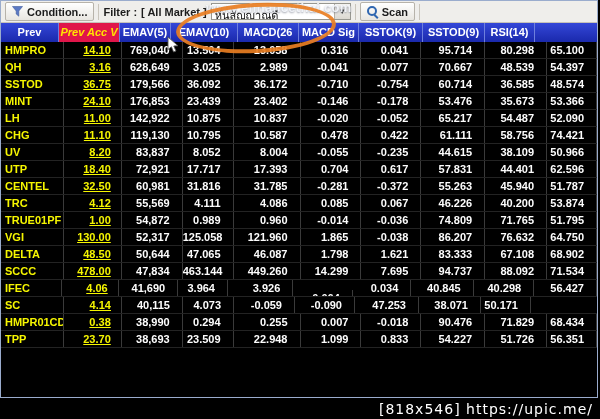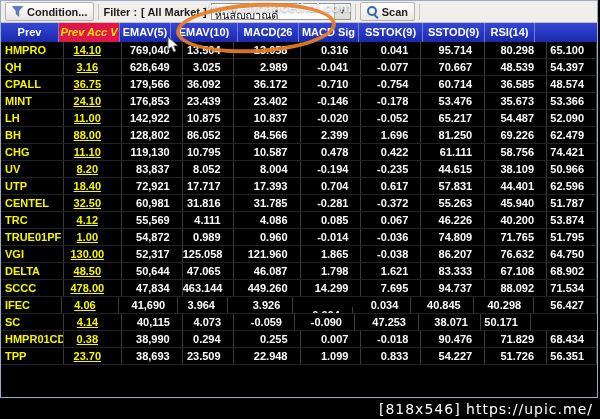--- a/index.html
+++ b/index.html
@@ -36,21 +36,21 @@
   .header-bar{display:flex;height:19px;background:linear-gradient(#3447d8,#1a29ac);}
   .hcell{box-sizing:border-box;height:19px;border-right:1px solid #6e7fdd;font-size:11px;
          font-weight:bold;color:#fff;text-align:center;line-height:18px;overflow:hidden;
          white-space:nowrap;}
   .hcell.acc{background:#e0164a;color:#ffe400;font-style:italic;}
   .tbody{position:relative;height:341px;overflow:hidden;background:#000;}
   .trow{display:flex;height:17px;box-sizing:border-box;border-bottom:1px solid #232323;}
   .cell{box-sizing:border-box;border-right:1px solid #3a3a3a;font-size:11px;font-weight:bold;
         line-height:16px;white-space:nowrap;overflow:hidden;}
   .sym{color:#f6f600;text-align:left;padding-left:4px;}
-  .prev{color:#f6f600;text-align:center;padding-right:10px;text-decoration:underline;}
+  .prev{color:#f6f600;text-align:right;padding-right:10px;text-decoration:underline;}
   .num{color:#fdfdfd;text-align:right;padding-right:12px;}
   
   .watermark{position:absolute;left:206px;top:0px;font-size:13px;font-weight:bold;
              color:rgba(245,247,252,.92);text-shadow:0 1px 2px rgba(96,102,118,.65);
              letter-spacing:.3px;pointer-events:none;}
   .ellipse{position:absolute;left:176px;top:3px;width:152px;height:42px;border:4px solid #e97e22;
            border-radius:50%;transform:rotate(-3deg);opacity:.92;pointer-events:none;}
   .cursor-icon{position:absolute;left:167px;top:37px;pointer-events:none;}
   .caption{position:absolute;right:7px;bottom:2px;font-size:14px;color:#fff;
            font-family:"DejaVu Sans",sans-serif;letter-spacing:1px;}
@@ -121,21 +121,21 @@
             <div class="cell num" style="width: 61px;">628,649</div>
             <div class="cell num" style="width: 51px;">3.025</div>
             <div class="cell num" style="width: 67px;">2.989</div>
             <div class="cell num" style="width: 61px;">-0.041</div>
             <div class="cell num" style="width: 60px;">-0.077</div>
             <div class="cell num" style="width: 64px;">70.667</div>
             <div class="cell num" style="width: 62px;">48.539</div>
             <div class="cell num" style="width: 50px;">54.397</div>
           </div>
           <div class="trow">
-            <div class="cell sym" style="width: 63px;">CPALL</div>
+            <div class="cell sym" style="width: 63px;">SSTOD</div>
             <div class="cell prev" style="width: 58px;">36.75</div>
             <div class="cell num" style="width: 61px;">179,566</div>
             <div class="cell num" style="width: 51px;">36.092</div>
             <div class="cell num" style="width: 67px;">36.172</div>
             <div class="cell num" style="width: 61px;">-0.710</div>
             <div class="cell num" style="width: 60px;">-0.754</div>
             <div class="cell num" style="width: 64px;">60.714</div>
             <div class="cell num" style="width: 62px;">36.585</div>
             <div class="cell num" style="width: 50px;">48.574</div>
           </div>
@@ -157,50 +157,38 @@
             <div class="cell num" style="width: 61px;">142,922</div>
             <div class="cell num" style="width: 51px;">10.875</div>
             <div class="cell num" style="width: 67px;">10.837</div>
             <div class="cell num" style="width: 61px;">-0.020</div>
             <div class="cell num" style="width: 60px;">-0.052</div>
             <div class="cell num" style="width: 64px;">65.217</div>
             <div class="cell num" style="width: 62px;">54.487</div>
             <div class="cell num" style="width: 50px;">52.090</div>
           </div>
           <div class="trow">
-            <div class="cell sym" style="width: 63px;">BH</div>
-            <div class="cell prev" style="width: 58px;">88.00</div>
-            <div class="cell num" style="width: 61px;">128,802</div>
-            <div class="cell num" style="width: 51px;">86.052</div>
-            <div class="cell num" style="width: 67px;">84.566</div>
-            <div class="cell num" style="width: 61px;">2.399</div>
-            <div class="cell num" style="width: 60px;">1.696</div>
-            <div class="cell num" style="width: 64px;">81.250</div>
-            <div class="cell num" style="width: 62px;">69.226</div>
-            <div class="cell num" style="width: 50px;">62.479</div>
-          </div>
-          <div class="trow">
             <div class="cell sym" style="width: 63px;">CHG</div>
             <div class="cell prev" style="width: 58px;">11.10</div>
             <div class="cell num" style="width: 61px;">119,130</div>
             <div class="cell num" style="width: 51px;">10.795</div>
             <div class="cell num" style="width: 67px;">10.587</div>
             <div class="cell num" style="width: 61px;">0.478</div>
             <div class="cell num" style="width: 60px;">0.422</div>
             <div class="cell num" style="width: 64px;">61.111</div>
             <div class="cell num" style="width: 62px;">58.756</div>
             <div class="cell num" style="width: 50px;">74.421</div>
           </div>
           <div class="trow">
             <div class="cell sym" style="width: 63px;">UV</div>
             <div class="cell prev" style="width: 58px;">8.20</div>
             <div class="cell num" style="width: 61px;">83,837</div>
             <div class="cell num" style="width: 51px;">8.052</div>
             <div class="cell num" style="width: 67px;">8.004</div>
-            <div class="cell num" style="width: 61px;">-0.194</div>
+            <div class="cell num" style="width: 61px;">-0.055</div>
             <div class="cell num" style="width: 60px;">-0.235</div>
             <div class="cell num" style="width: 64px;">44.615</div>
             <div class="cell num" style="width: 62px;">38.109</div>
             <div class="cell num" style="width: 50px;">50.966</div>
           </div>
           <div class="trow">
             <div class="cell sym" style="width: 63px;">UTP</div>
             <div class="cell prev" style="width: 58px;">18.40</div>
             <div class="cell num" style="width: 61px;">72,921</div>
             <div class="cell num" style="width: 51px;">17.717</div>

